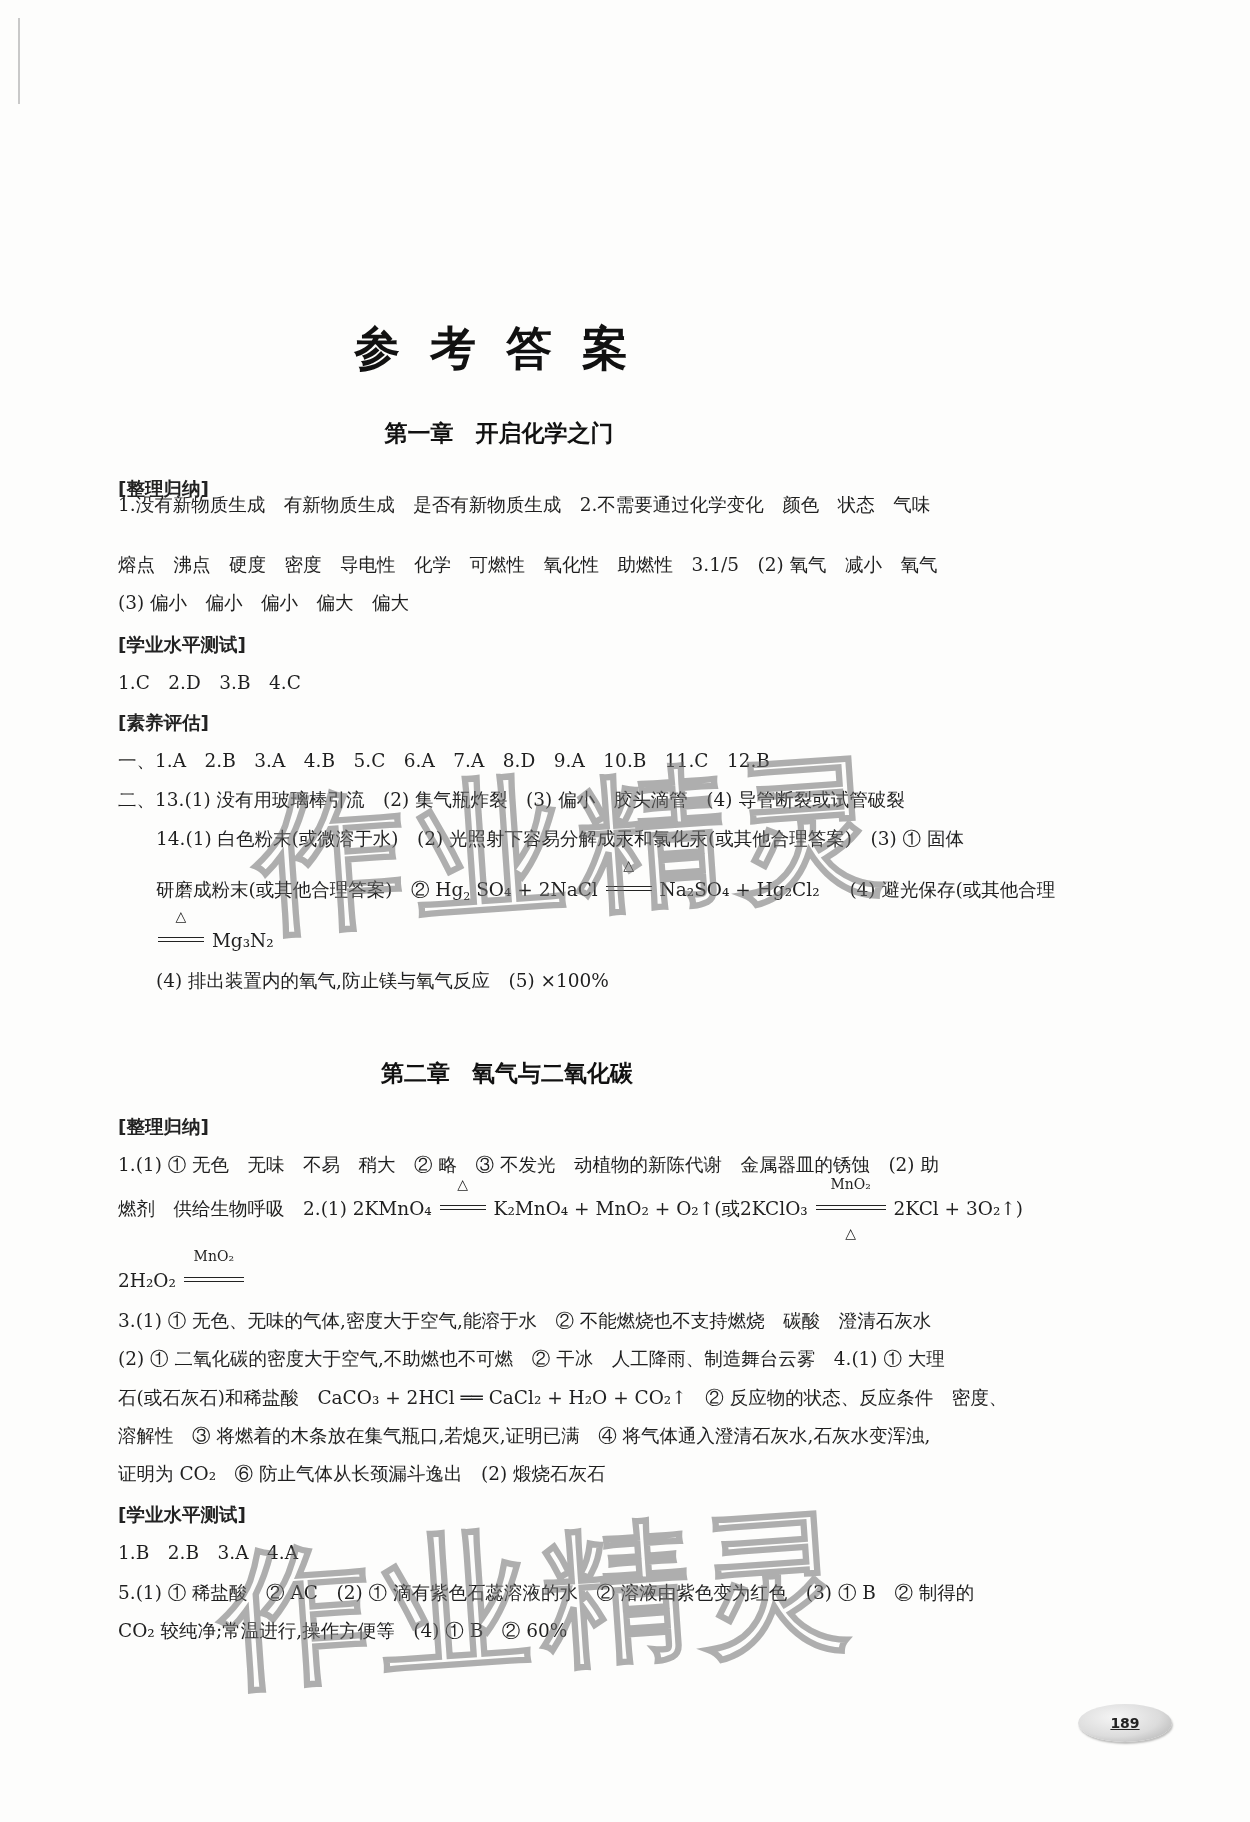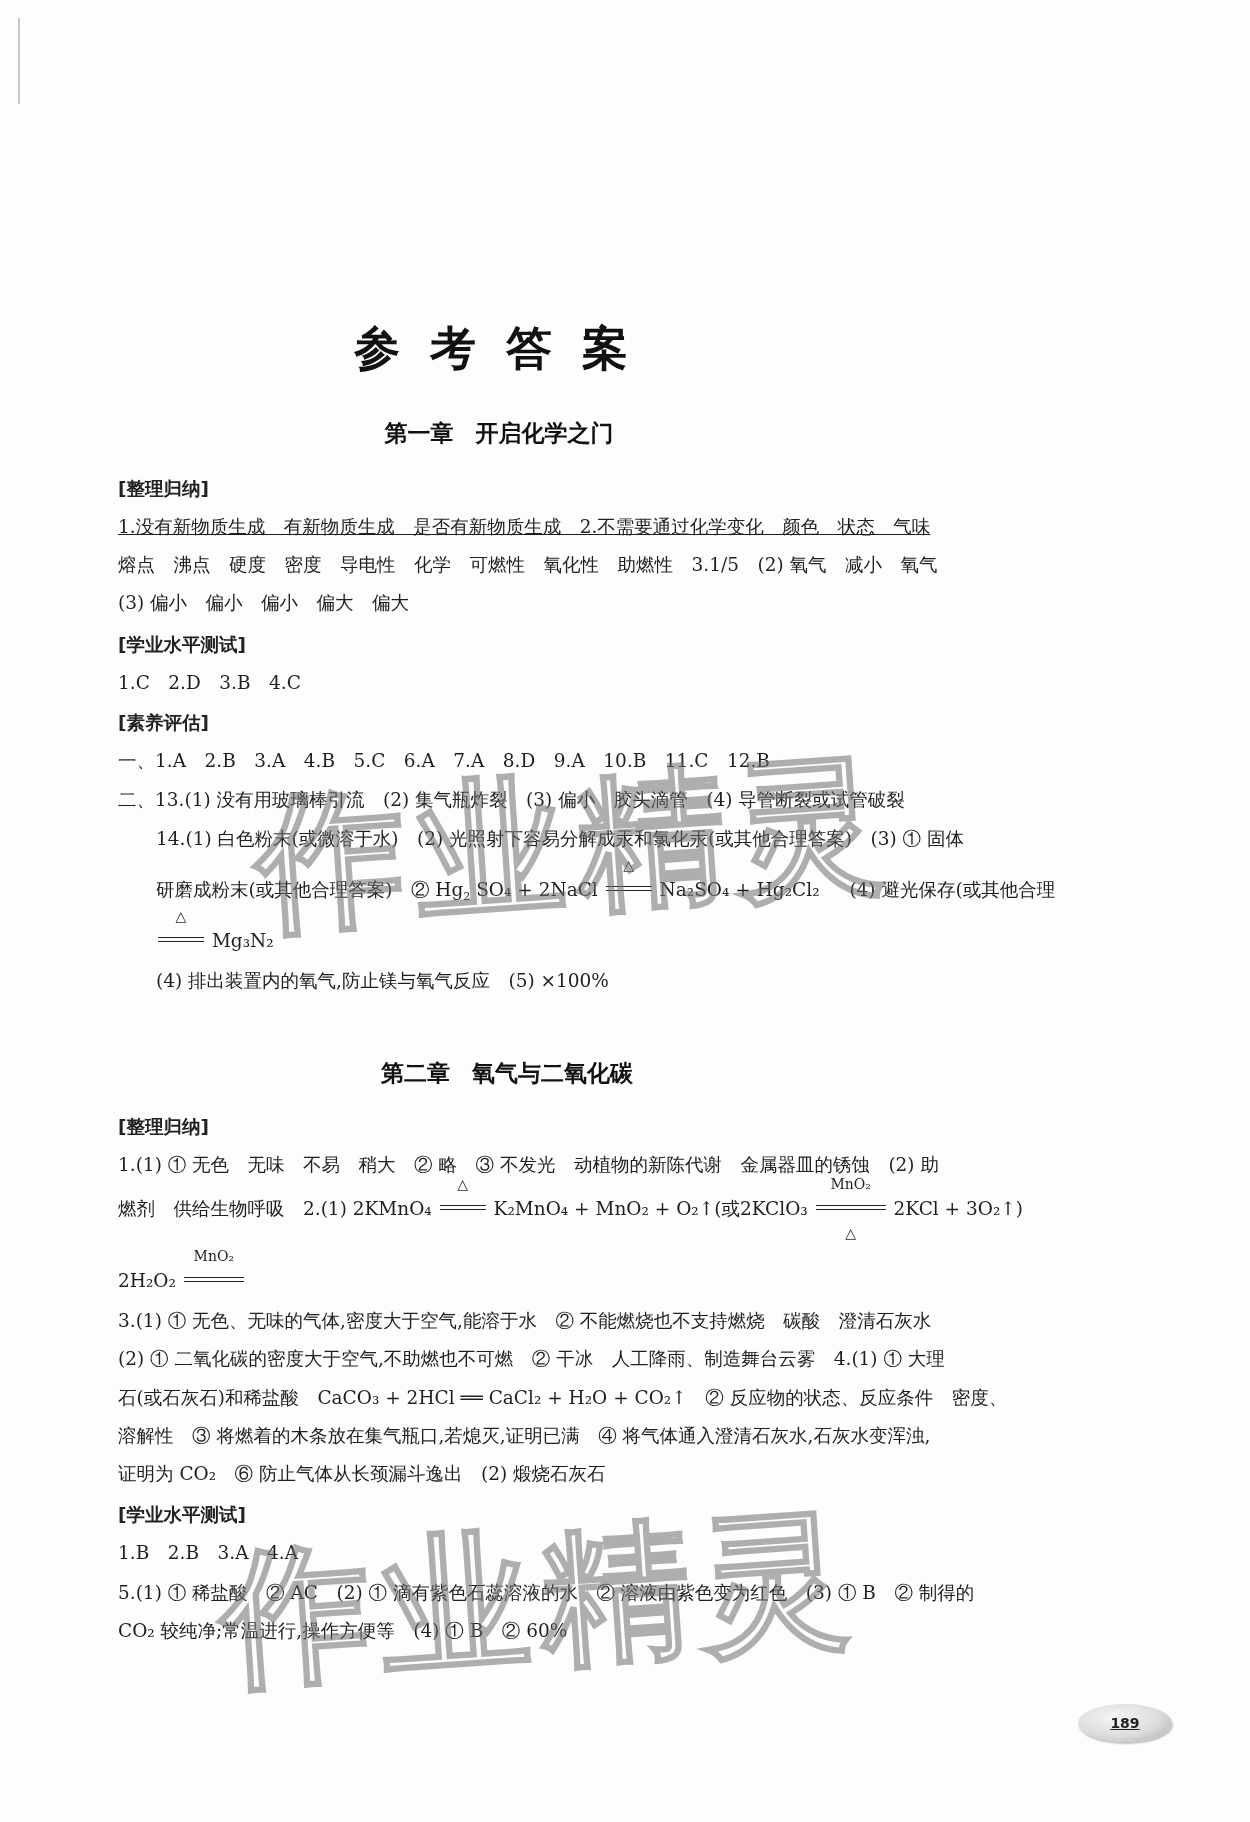--- a/index.html
+++ b/index.html
@@ -67,21 +67,21 @@
 
 <div class="binding-line"></div>
 
 <div class="main-title">参考答案</div>
 
 <div class="chapter-title" style="top:418px;">
   <span>第一章</span><span class="gap"></span><span>开启化学之门</span>
 </div>
 
 <div class="section-head" style="top:476px;">[整理归纳]</div>
-<div class="line" style="top:514px;text-decoration:underline;">1.没有新物质生成　有新物质生成　是否有新物质生成　2.不需要通过化学变化　颜色　状态　气味</div>
+<div class="line" style="top:492px;">1.没有新物质生成　有新物质生成　是否有新物质生成　2.不需要通过化学变化　颜色　状态　气味</div>
 <div class="line" style="top:552px;">熔点　沸点　硬度　密度　导电性　化学　可燃性　氧化性　助燃性　3.1/5　(2) 氧气　减小　氧气</div>
 <div class="line" style="top:590px;">(3) 偏小　偏小　偏小　偏大　偏大</div>
 
 <div class="section-head" style="top:632px;">[学业水平测试]</div>
 <div class="line" style="top:670px;">1.C　2.D　3.B　4.C</div>
 
 <div class="section-head" style="top:710px;">[素养评估]</div>
 <div class="line" style="top:748px;">一、1.A　2.B　3.A　4.B　5.C　6.A　7.A　8.D　9.A　10.B　11.C　12.B</div>
 <div class="line" style="top:787px;">二、13.(1) 没有用玻璃棒引流　(2) 集气瓶炸裂　(3) 偏小　胶头滴管　(4) 导管断裂或试管破裂</div>
 <div class="line indent" style="top:826px;">14.(1) 白色粉末(或微溶于水)　(2) 光照射下容易分解成汞和氯化汞(或其他合理答案)　(3) ① 固体</div>

